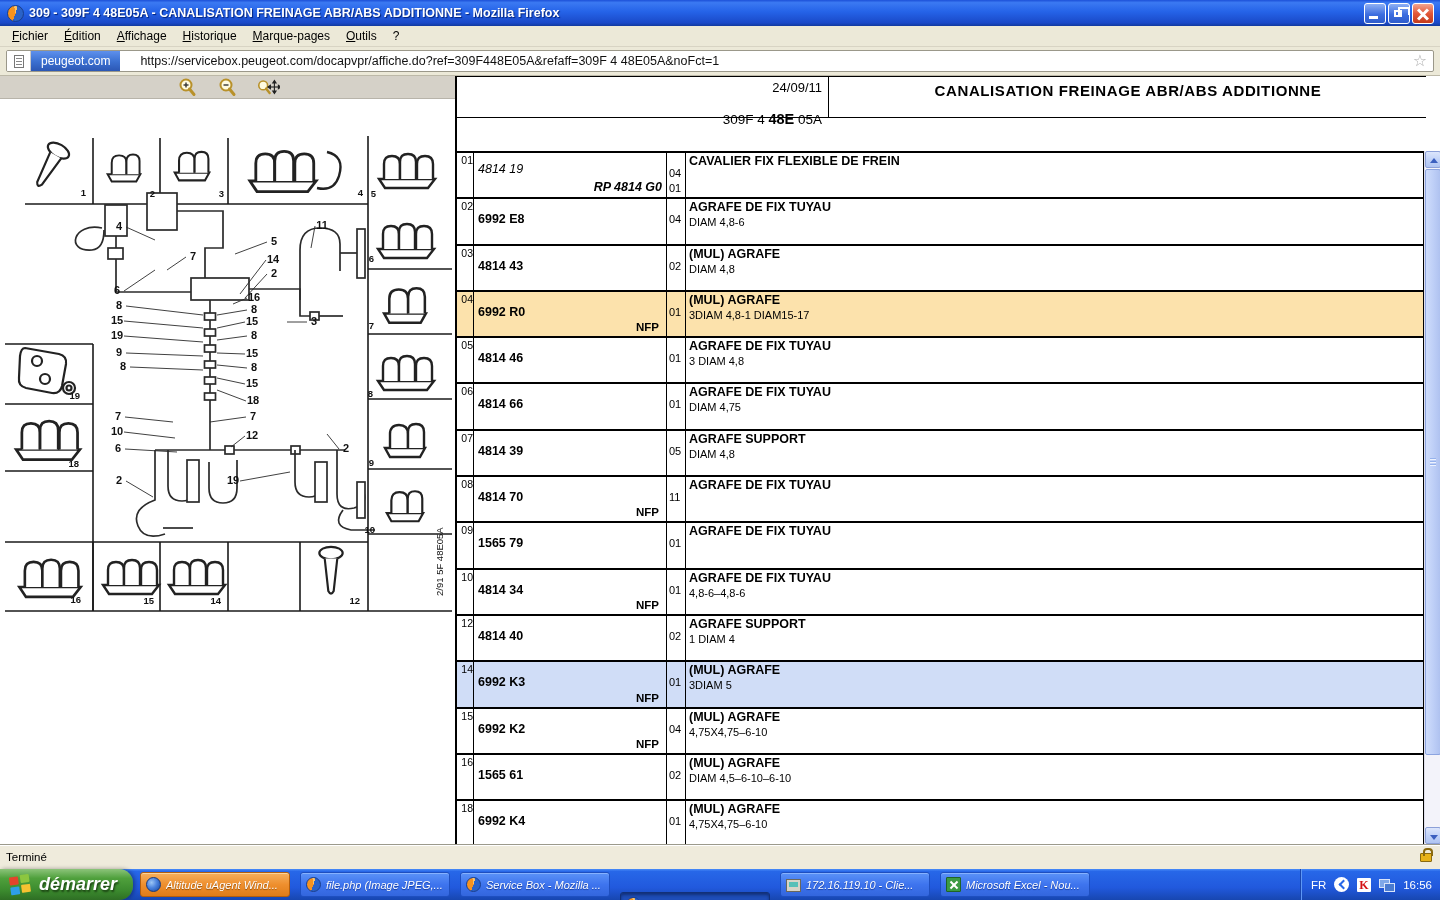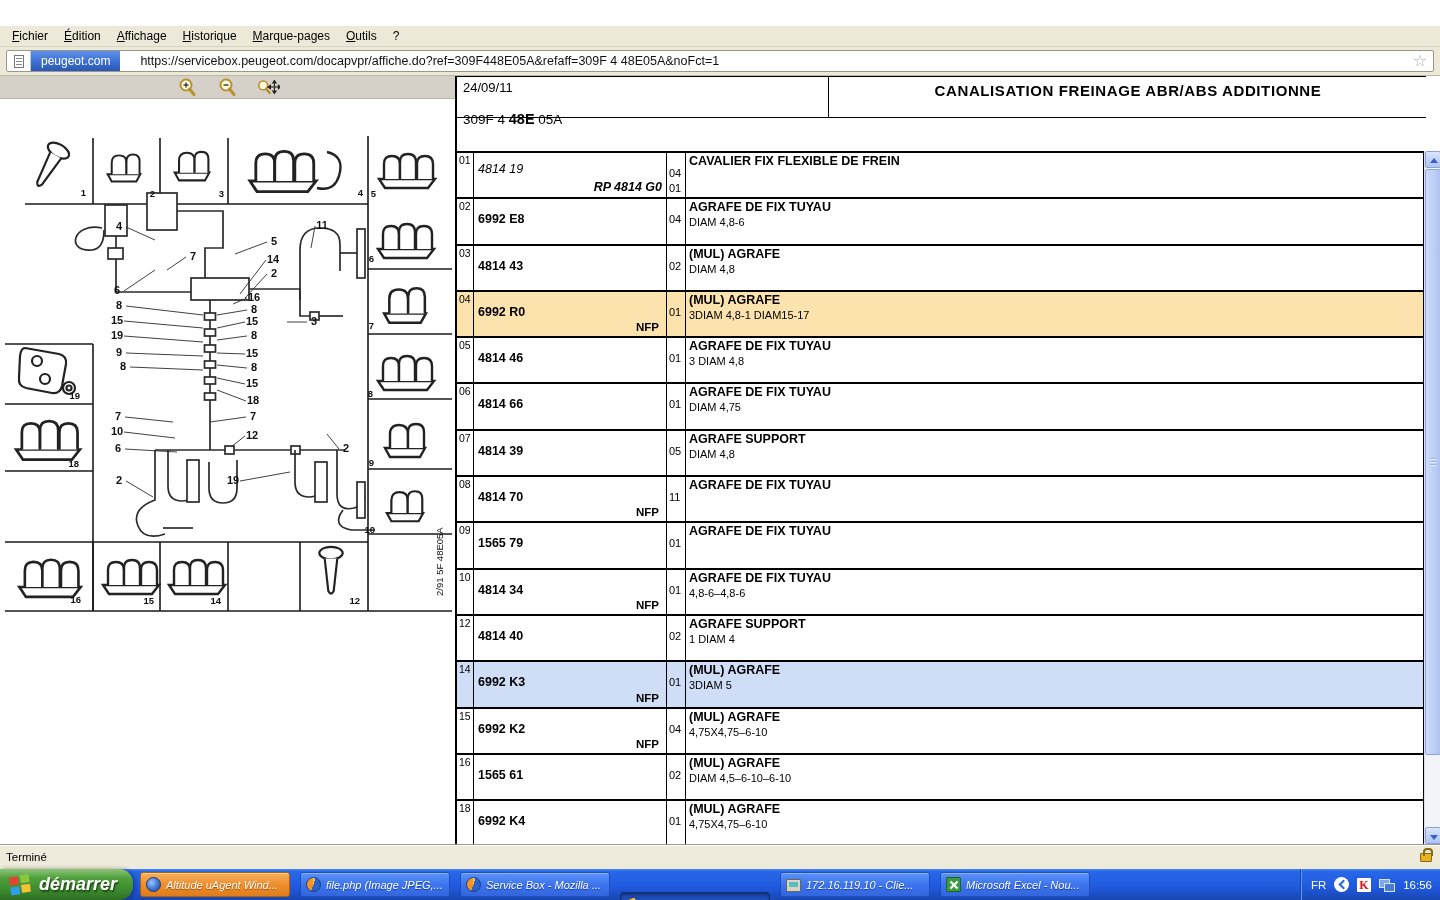--- a/index.html
+++ b/index.html
@@ -46,21 +46,21 @@
 
   
   .content{position:absolute;top:76px;left:0;right:0;bottom:56px;background:#fff;}
   .left-panel{position:absolute;left:0;top:0;width:455px;height:100%;background:#fff;overflow:hidden;}
   .zoom-toolbar{height:23px;background:#D5D1C8;border-bottom:1px solid #B8B4AA;
     display:flex;align-items:center;justify-content:center;gap:16px;}
   .zoom-btn{width:24px;height:20px;display:flex;align-items:center;justify-content:center;cursor:pointer;}
   .diagram-wrap{position:absolute;left:5px;top:56px;width:447px;height:500px;}
   .v-divider{position:absolute;left:455px;top:0;width:2px;height:100%;background:#000;}
 
-  .right-panel{position:absolute;left:457px;right:0;top:0;bottom:0;background:#fff;}
+  .right-panel{position:absolute;left:457px;right:0;top:0;bottom:0;background:#fff;text-align:right;}
   .doc-header{position:absolute;left:0;top:0;right:14px;height:42px;border-top:1px solid #000;border-bottom:1px solid #000;}
   .hd-date-cell{position:absolute;left:0;top:0;bottom:0;width:372px;border-right:1px solid #000;padding:3px 6px;}
   .hd-date{font-size:13px;color:#000;}
   .hd-ref{font-size:13.5px;color:#000;margin-top:16px;}
   .hd-ref b{font-size:14.5px;}
   .hd-title-cell{position:absolute;left:373px;top:0;bottom:0;right:0;display:flex;align-items:flex-start;justify-content:center;}
   .hd-title{font-size:15px;font-weight:bold;letter-spacing:0.6px;margin-top:5px;color:#000;}
 
   .parts-table{position:absolute;left:0;top:75px;right:16px;bottom:0;overflow:hidden;
     border-top:2px solid #000;border-right:1px solid #000;background:#fff;}
@@ -143,20 +143,36 @@
   .tray-net{width:16px;height:13px;position:relative;margin-top:1px;}
   .tray-net:before,.tray-net:after{content:"";position:absolute;width:9px;height:7px;border:1px solid #D8E4FA;background:#7FA8E8;}
   .tray-net:before{left:0;top:0;} .tray-net:after{right:0;bottom:0;background:#4A7BD0;}
   .tray-time{color:#fff;font-size:11.5px;}
 </style>
 </head>
 <body>
 
 <div class="window">
 
+  <div class="titlebar">
+    <span class="fx-ico"></span>
+    <span class="title-text">309 - 309F 4 48E05A - CANALISATION FREINAGE ABR/ABS ADDITIONNE - Mozilla Firefox</span>
+    <span class="winbtns">
+      <span class="winbtn">
+          <span class="glyph-min"></span>
+        </span>
+      <span class="winbtn">
+          <span class="glyph-restore"></span>
+        </span>
+      <span class="winbtn close">
+          <span class="glyph-x1"></span>
+          <span class="glyph-x2"></span>
+        </span>
+    </span>
+  </div>
 
   <div class="menubar" id="menu-items">
       <span class="menu-item"><u>F</u>ichier</span>
       <span class="menu-item"><u>É</u>dition</span>
       <span class="menu-item"><u>A</u>ffichage</span>
       <span class="menu-item"><u>H</u>istorique</span>
       <span class="menu-item"><u>M</u>arque-pages</span>
       <span class="menu-item"><u>O</u>utils</span>
       <span class="menu-item">?</span>
     </div>

